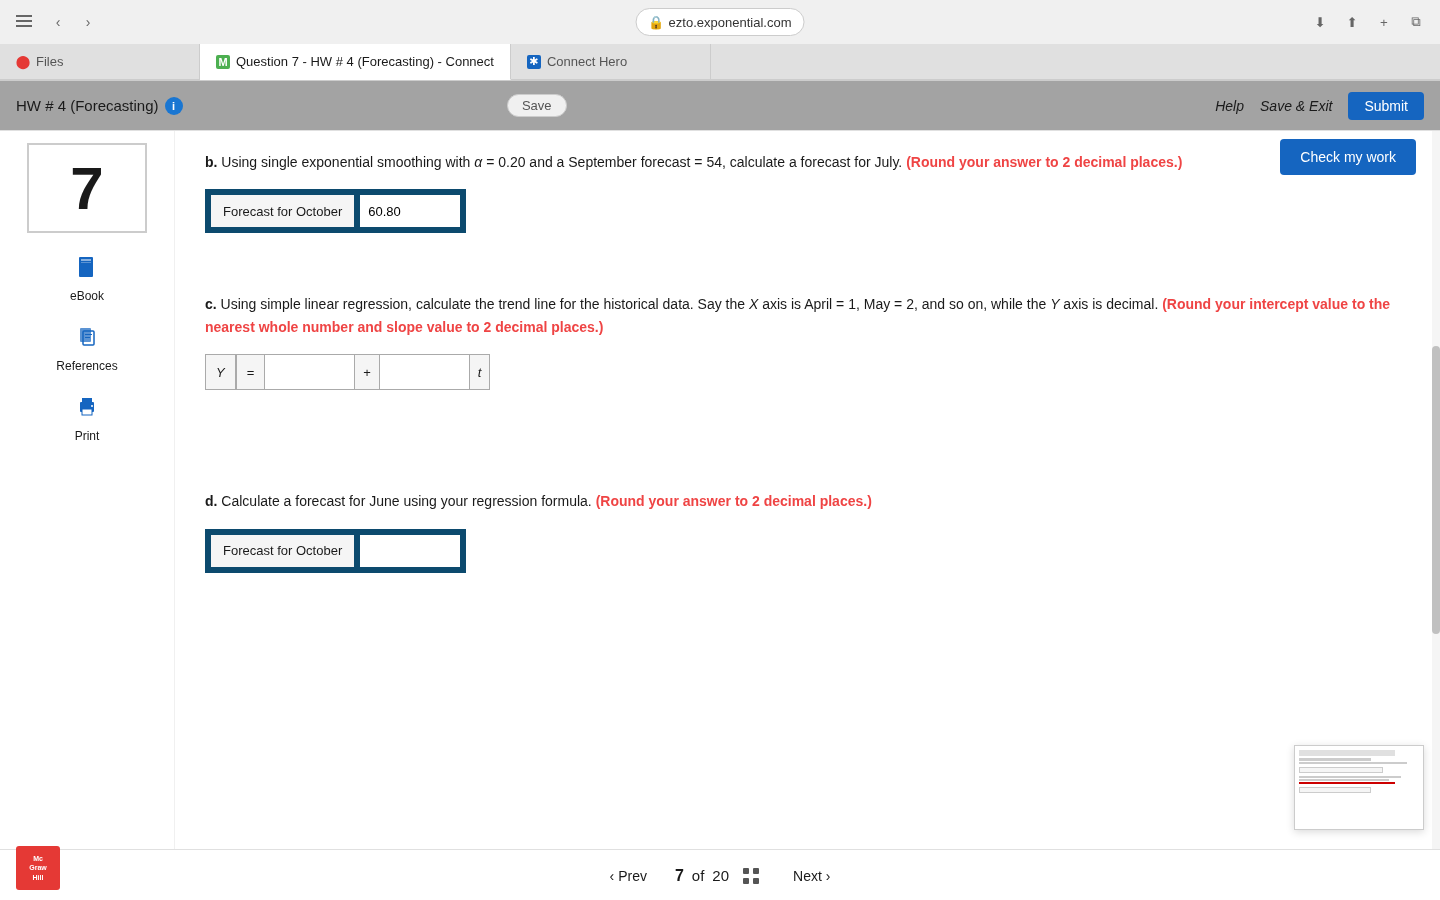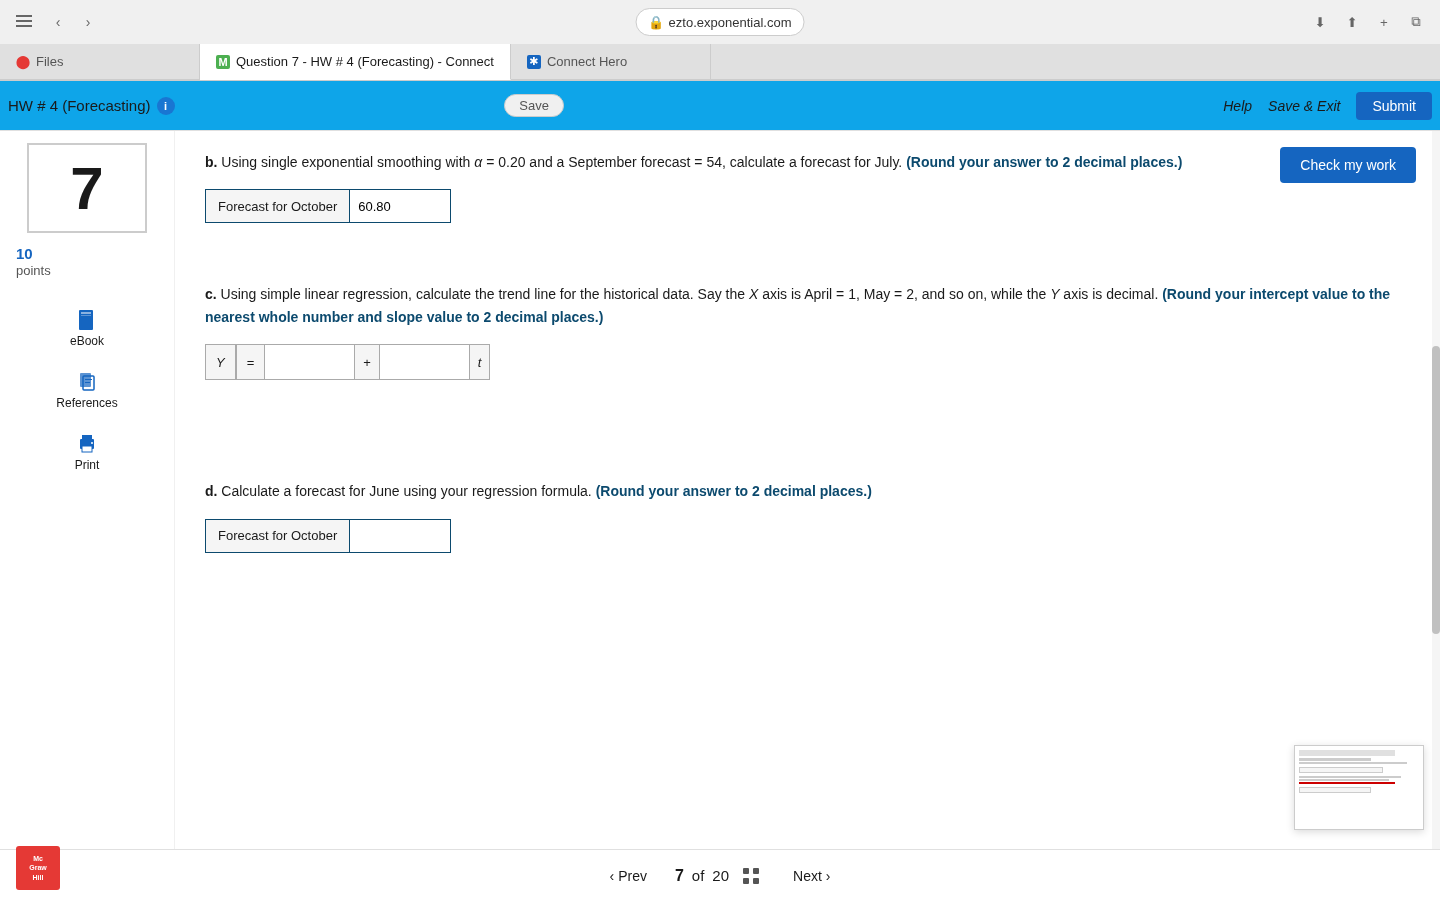--- a/index.html
+++ b/index.html
@@ -84,24 +84,24 @@
     }
     .tab-icon {
       width: 14px; height: 14px;
       display: inline-flex; align-items: center; justify-content: center;
     }
 
     
     .app-header {
       display: flex;
       align-items: center;
-      padding: 0 8px;
+      padding: 0 16px;
       height: 50px;
       border-bottom: 1px solid #e0e0e0;
-      background: #0ea5e9;
+      background: #a3a3a3;
     }
     .app-title {
       font-size: 15px;
       font-weight: 500;
       color: #1a1a1a;
       display: flex;
       align-items: center;
       gap: 6px;
     }
     .info-icon {
@@ -194,21 +194,21 @@
       flex-direction: column;
       gap: 4px;
     }
     .sidebar-tool {
       display: flex;
       flex-direction: column;
       align-items: center;
       padding: 8px 4px;
       cursor: pointer;
       border-radius: 4px;
-      gap: 0;
+      gap: 8px;
     }
     .tool-icon {
       width: 28px; height: 28px;
       display: flex; align-items: center; justify-content: center;
       color: #1565c0;
     }
     .tool-label {
       font-size: 12px;
       color: #1a1a1a;
     }
@@ -243,31 +243,31 @@
     .question-text {
       font-size: 14px;
       line-height: 1.6;
       color: #1a1a1a;
       margin-bottom: 16px;
     }
     .question-label {
       font-weight: 600;
     }
     .red-instruction {
-      color: #0c4a6e;
+      color: #ef4444;
       font-weight: 600;
     }
 
     
     .input-table {
       border-collapse: collapse;
       margin-bottom: 16px;
     }
     .input-table td {
-      border: 1px solid #0c4a6e;
+      border: 6px solid #0c4a6e;
       padding: 0;
     }
     .input-table .label-cell {
       padding: 6px 12px;
       background: #f5f5f5;
       font-size: 13px;
       color: #1a1a1a;
       white-space: nowrap;
     }
     .input-table .input-cell {
@@ -455,25 +455,20 @@
     <button class="submit-btn">Submit</button>
   </div>
 </div>
 
 <div class="main-layout">
 
   <div class="left-sidebar">
     <div class="question-number-box">
       <span>7</span>
     </div>
-    <div class="points-label">
-      <span class="points-value">10</span>
-      <br>
-      <span class="points-text">points</span>
-    </div>
     <div class="sidebar-tools">
 
       <div class="sidebar-tool">
         <div class="tool-icon">
           <svg width="24" height="24" viewBox="0 0 24 24" fill="#1565c0">
             <rect x="4" y="2" width="14" height="20" rx="1" fill="#1565c0"></rect>
             <rect x="6" y="4" width="10" height="2" fill="#fff" opacity="0.5"></rect>
             <rect x="6" y="7" width="10" height="1" fill="#fff" opacity="0.3"></rect>
           </svg>
         </div>
@@ -501,21 +496,21 @@
             <circle cx="17" cy="11" r="1" fill="#fff"></circle>
           </svg>
         </div>
         <span class="tool-label">Print</span>
       </div>
     </div>
   </div>
 
   <div class="content-area" style="position:relative;">
 
-    <button class="check-work-btn" style="position:absolute;top:16px;right:24px;">Check my work</button>
+    <button class="check-work-btn" style="position:absolute;top:8px;right:24px;">Check my work</button>
 
     <div class="question-section">
       <p class="question-text">
         <span class="question-label">b.</span>
         <span> Using single exponential smoothing with </span><span style="font-style:italic;">α</span><span> = 0.20 and a September forecast = 54, calculate a forecast for July.</span>
         <span class="red-instruction"> (Round your answer to 2 decimal places.)</span>
       </p>
       <table class="input-table">
         <tbody>
             <tr>

